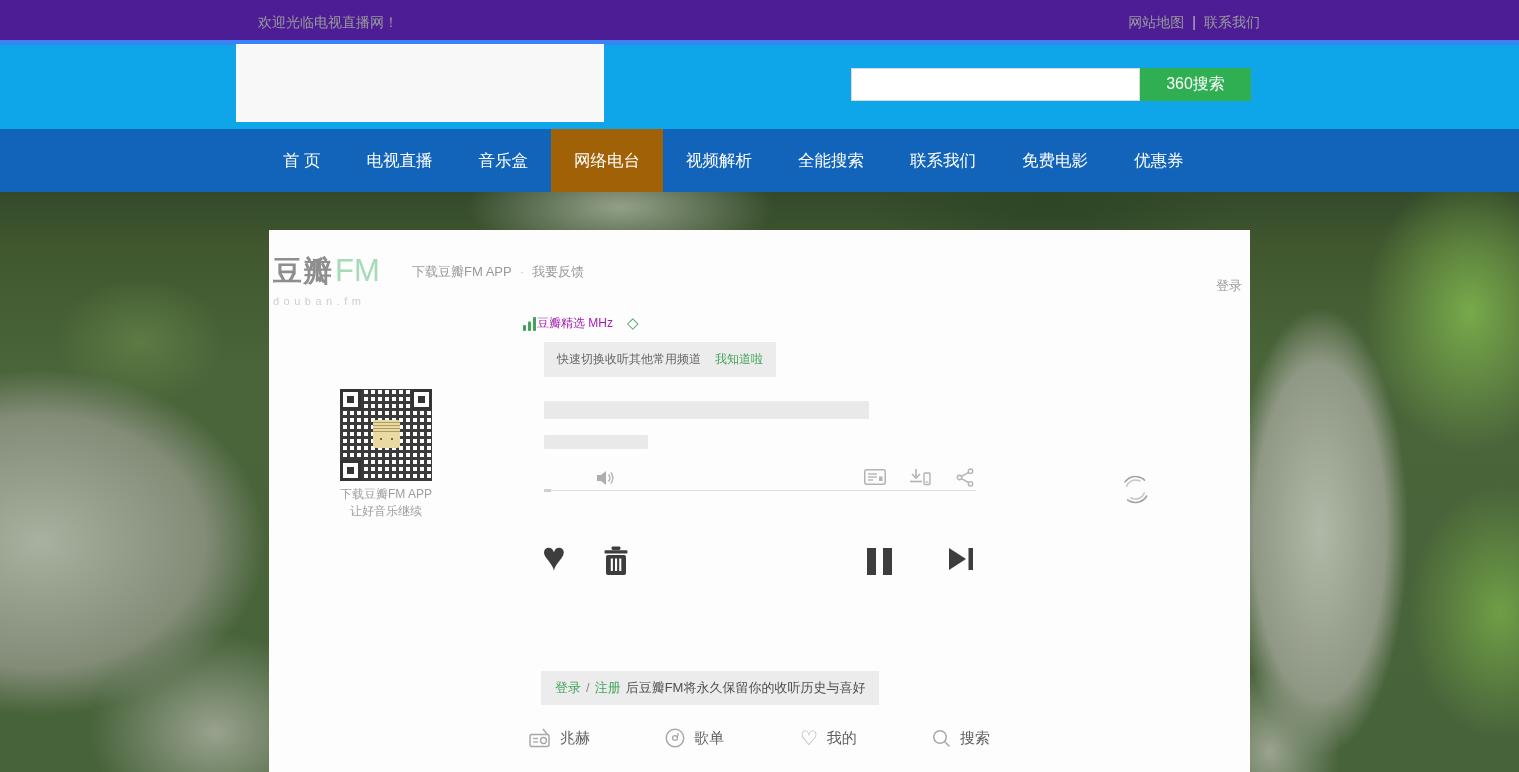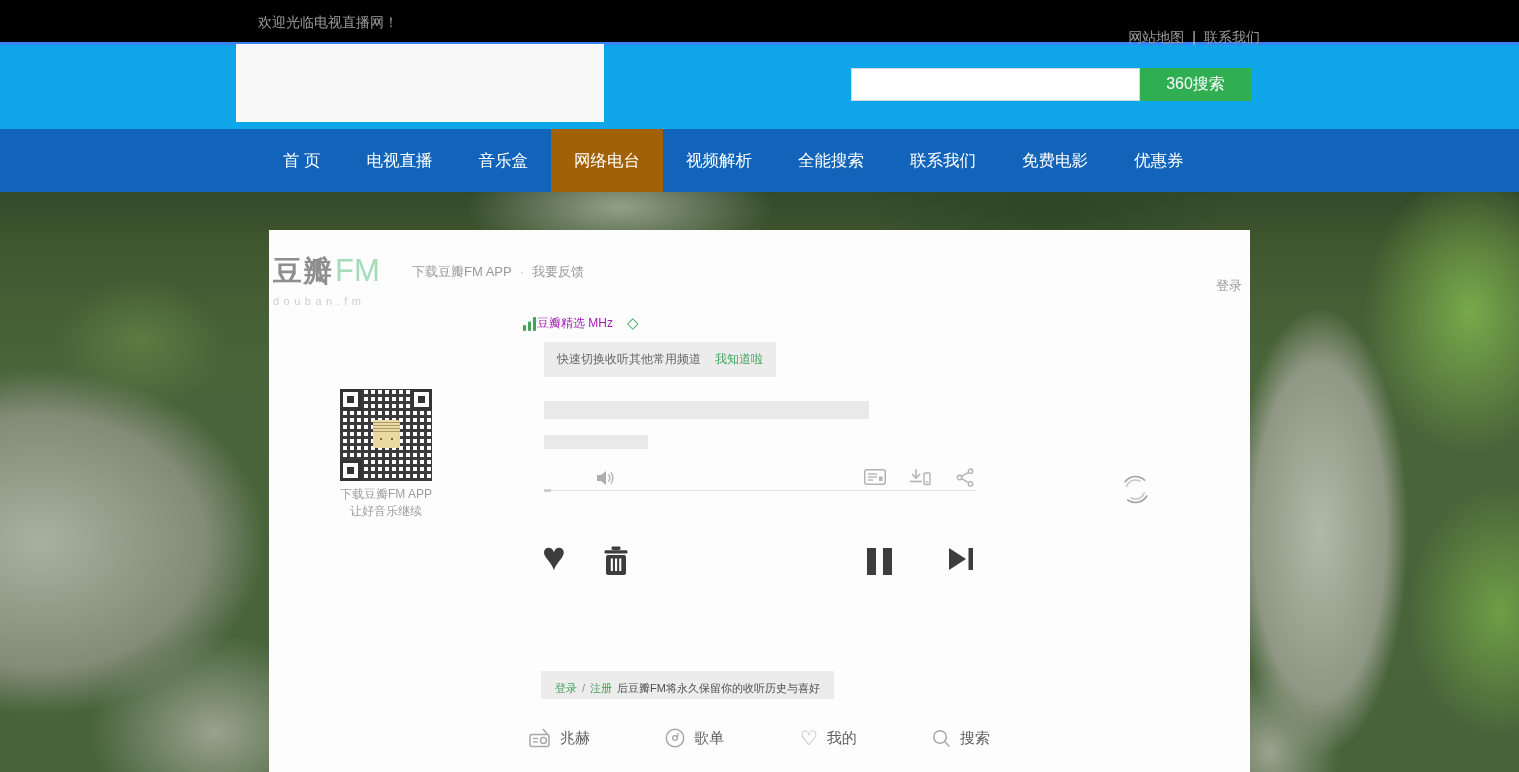--- a/index.html
+++ b/index.html
@@ -1,23 +1,23 @@
 <!DOCTYPE html>
 <html><head>
 <meta charset="utf-8">
 <style>
   * { margin:0; padding:0; box-sizing:border-box; }
   html,body { width:1519px; height:772px; overflow:hidden; }
   body { position:relative; font-family:"Liberation Sans","DejaVu Sans",sans-serif; background:#fff; }
   a { text-decoration:none; color:inherit; cursor:pointer; }
 
   
-  .topbar { position:absolute; top:0; left:0; width:100%; height:45px; background:#000000; border-bottom:3px solid #3b82f6; }
+  .topbar { position:absolute; top:0; left:0; width:100%; height:45px; background:#4c1d95; border-bottom:5px solid #3b82f6; }
   .topbar-welcome { position:absolute; left:258px; top:14px; font-size:14px; color:#9b9b9b; }
-  .topbar-links { position:absolute; right:259px; top:29px; font-size:14px; color:#9b9b9b; }
+  .topbar-links { position:absolute; right:259px; top:14px; font-size:14px; color:#9b9b9b; }
   .topbar-links .sep { margin:0 8px; color:#c0c0c0; }
 
   
   .header { position:absolute; top:45px; left:0; width:100%; height:84px; background:#0ea5e9; }
   .logo-box { position:absolute; left:236px; top:-1px; width:368px; height:78px; background:#f8f8f8; border:1px solid #fcfcfc; }
   .search { position:absolute; left:851px; top:23px; height:33px; white-space:nowrap; font-size:0; }
   .search input { width:289px; height:33px; border:1px solid #d8d8d8; background:#fff; padding:0 10px; font-size:14px; color:#555; outline:none; vertical-align:top; }
   .search button { width:111px; height:33px; background:#2fae52; border:none; color:#fff; font-size:16px; cursor:pointer; vertical-align:top; font-family:inherit; }
 
   
@@ -90,21 +90,21 @@
   .qr-mascot { position:absolute; left:33px; top:31px; width:27px; height:28px; background:#eadaa2; border-radius:3px;
     background-image:
       radial-gradient(circle 1.5px at 8px 19px, #7a6a3a 99%, transparent),
       radial-gradient(circle 1.5px at 19px 19px, #7a6a3a 99%, transparent),
       repeating-linear-gradient(0deg, rgba(122,106,58,.55) 0 1px, transparent 1px 3px);
     background-size:100% 100%,100% 100%,100% 12px; background-repeat:no-repeat; }
   .qr-captions { position:absolute; left:-20px; top:97px; width:132px; text-align:center; font-size:12px; color:#9e9e9e; line-height:17px; }
 
   .spinner { position:absolute; left:850px; top:243px; }
 
-  .login-bar { position:absolute; left:272px; top:441px; height:28px; line-height:34px; background:#ececec; padding:0 14px; font-size:11px; color:#4f4f4f; white-space:nowrap; }
+  .login-bar { position:absolute; left:272px; top:441px; height:34px; line-height:34px; background:#ececec; padding:0 14px; font-size:13px; color:#4f4f4f; white-space:nowrap; }
   .login-bar .grn { color:#43a35c; cursor:pointer; }
   .login-bar .slash { margin:0 5px; color:#8a8a8a; }
   .login-bar .msg { margin-left:5px; }
 
   .bottom-nav { position:absolute; left:260px; top:498px; width:461px; display:flex; justify-content:space-between; }
   .bn-item { display:flex; align-items:flex-end; cursor:pointer; }
   .bn-item .bn-label { margin-left:9px; font-size:15px; color:#5f5f5f; }
   .bn-glyph { font-size:20px; color:#a8a8a8; line-height:20px; }
 </style>
 </head>

